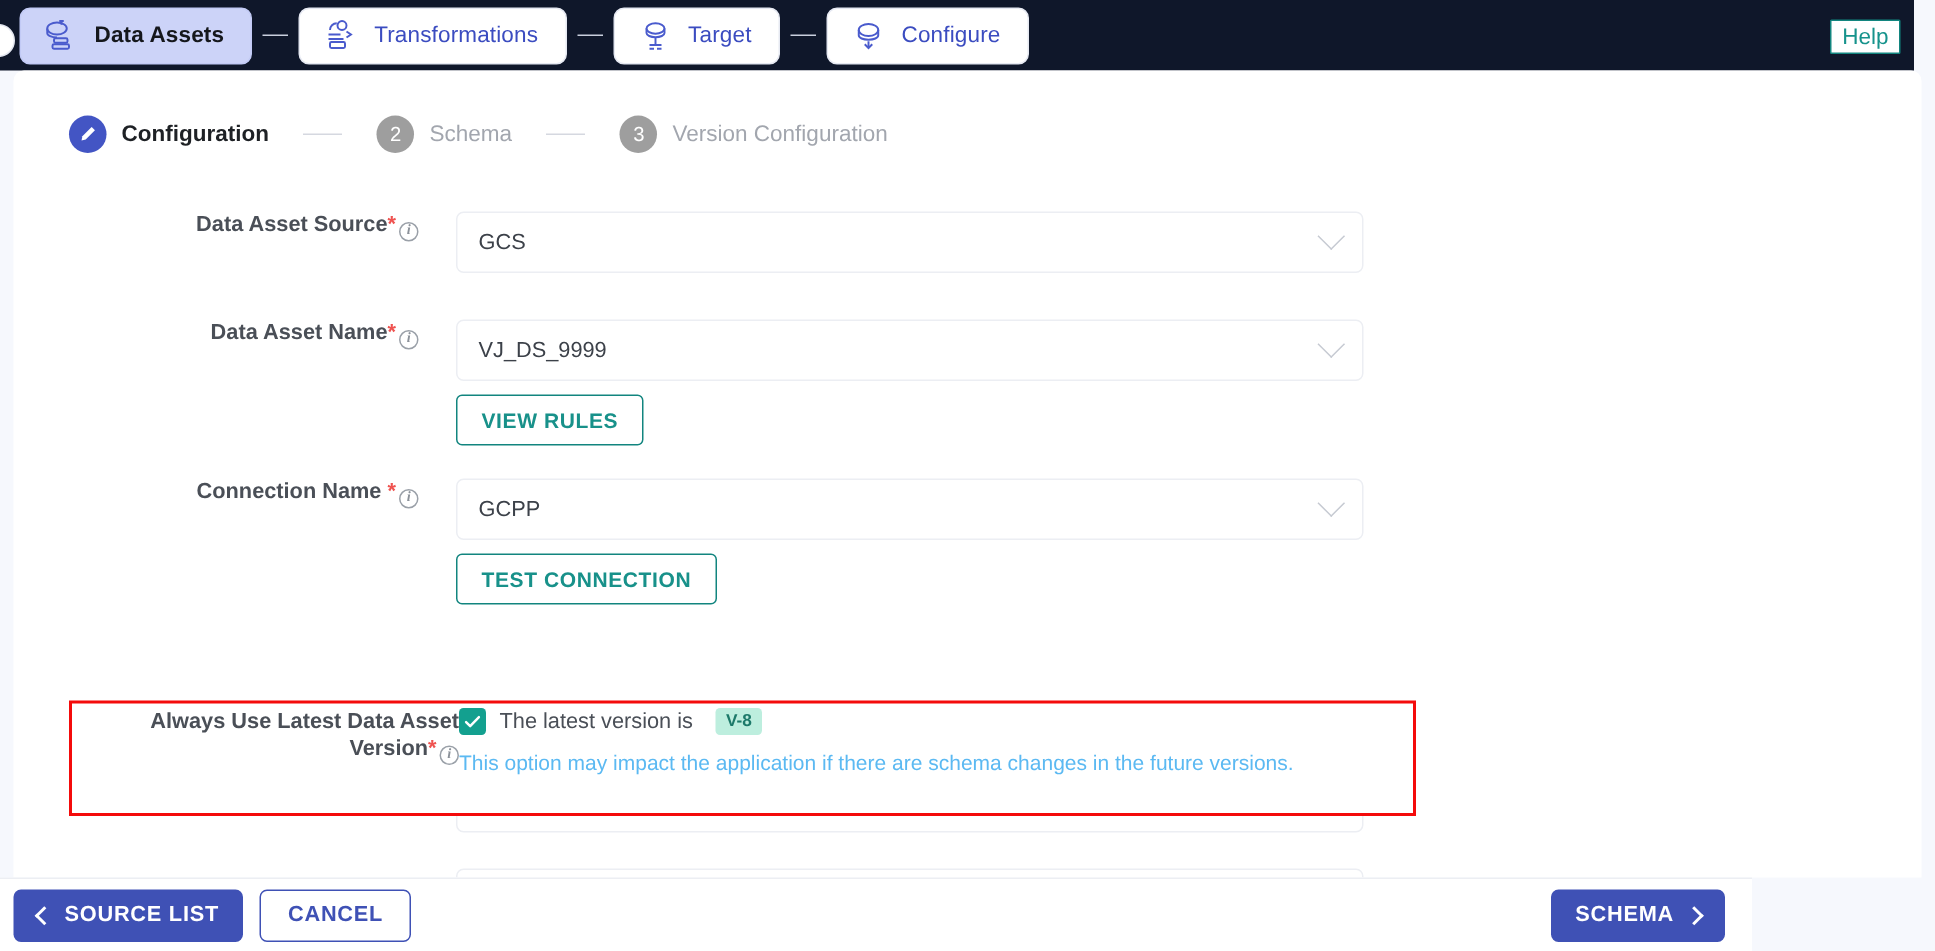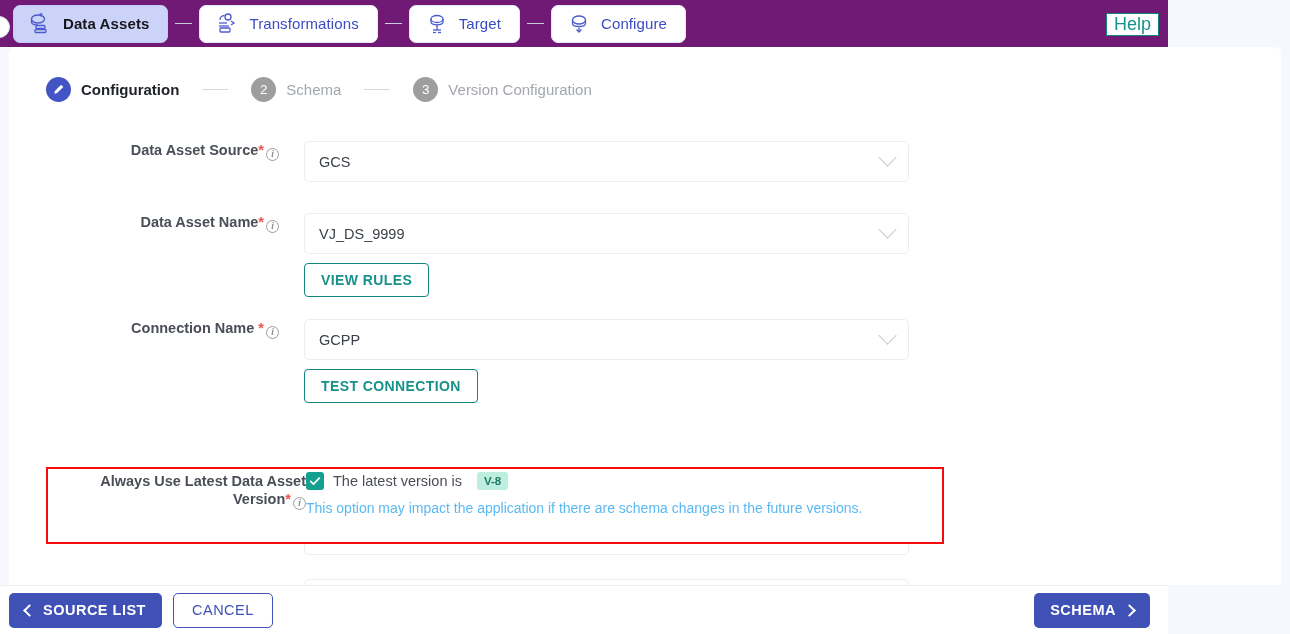--- a/index.html
+++ b/index.html
@@ -11,22 +11,22 @@
   }
   #app {
     position: relative;
     width: 1290px; height: 634px;
     background: #f6f8fd;
   }
 
   
   .tabbar {
     position: absolute; top: 0; left: 0;
-    width: 1168px; height: 47px;
-    background: #701a75;
+    width: 1276px; height: 47px;
+    background: #0f172a;
     display: flex; align-items: center;
   }
   .edge-circle {
     position: absolute; left: -12px; top: 16px;
     width: 22px; height: 22px; border-radius: 50%;
     background: #ffffff; border: 1px solid #e3e6ef;
   }
   .tabs { display: flex; align-items: center; padding-left: 13px; }
   .tab {
     display: flex; align-items: center; gap: 9px;
@@ -48,21 +48,21 @@
     width: 17px; height: 1px; background: #c9cfdd; margin: 0 7px;
   }
 
   .help-btn {
     position: absolute; right: 9px; top: 13px;
     height: 23px; padding: 0 7px;
     display: flex; align-items: center; justify-content: center;
     border: 1px solid #12857f;
     background: #ffffff;
     color: #16938c;
-    font-size: 18px;
+    font-size: 15px;
     cursor: pointer;
     border-radius: 1px;
   }
 
   
   .card {
     position: absolute; left: 9px; top: 47px;
     width: 1272px; height: 538px;
     background: #ffffff;
     border-radius: 7px 7px 0 0;
@@ -183,21 +183,21 @@
     background: #3f51b5; color: #ffffff;
     border: none; border-radius: 5px;
     font-size: 14.5px; font-weight: 700; letter-spacing: .5px;
     display: inline-flex; align-items: center; gap: 9px;
     cursor: pointer;
   }
   .btn-outline {
     height: 35px; padding: 0 18px;
     background: #ffffff; color: #3f51b5;
     border: 1px solid #3f51b5; border-radius: 5px;
-    font-size: 14.5px; font-weight: 400; letter-spacing: .5px;
+    font-size: 14.5px; font-weight: 700; letter-spacing: .5px;
     cursor: pointer;
   }
   .chev-l, .chev-r {
     width: 9px; height: 9px;
     border-top: 2px solid #ffffff; border-right: 2px solid #ffffff;
     display: inline-block;
   }
   .chev-l { transform: rotate(-135deg); }
   .chev-r { transform: rotate(45deg); }
 </style>

